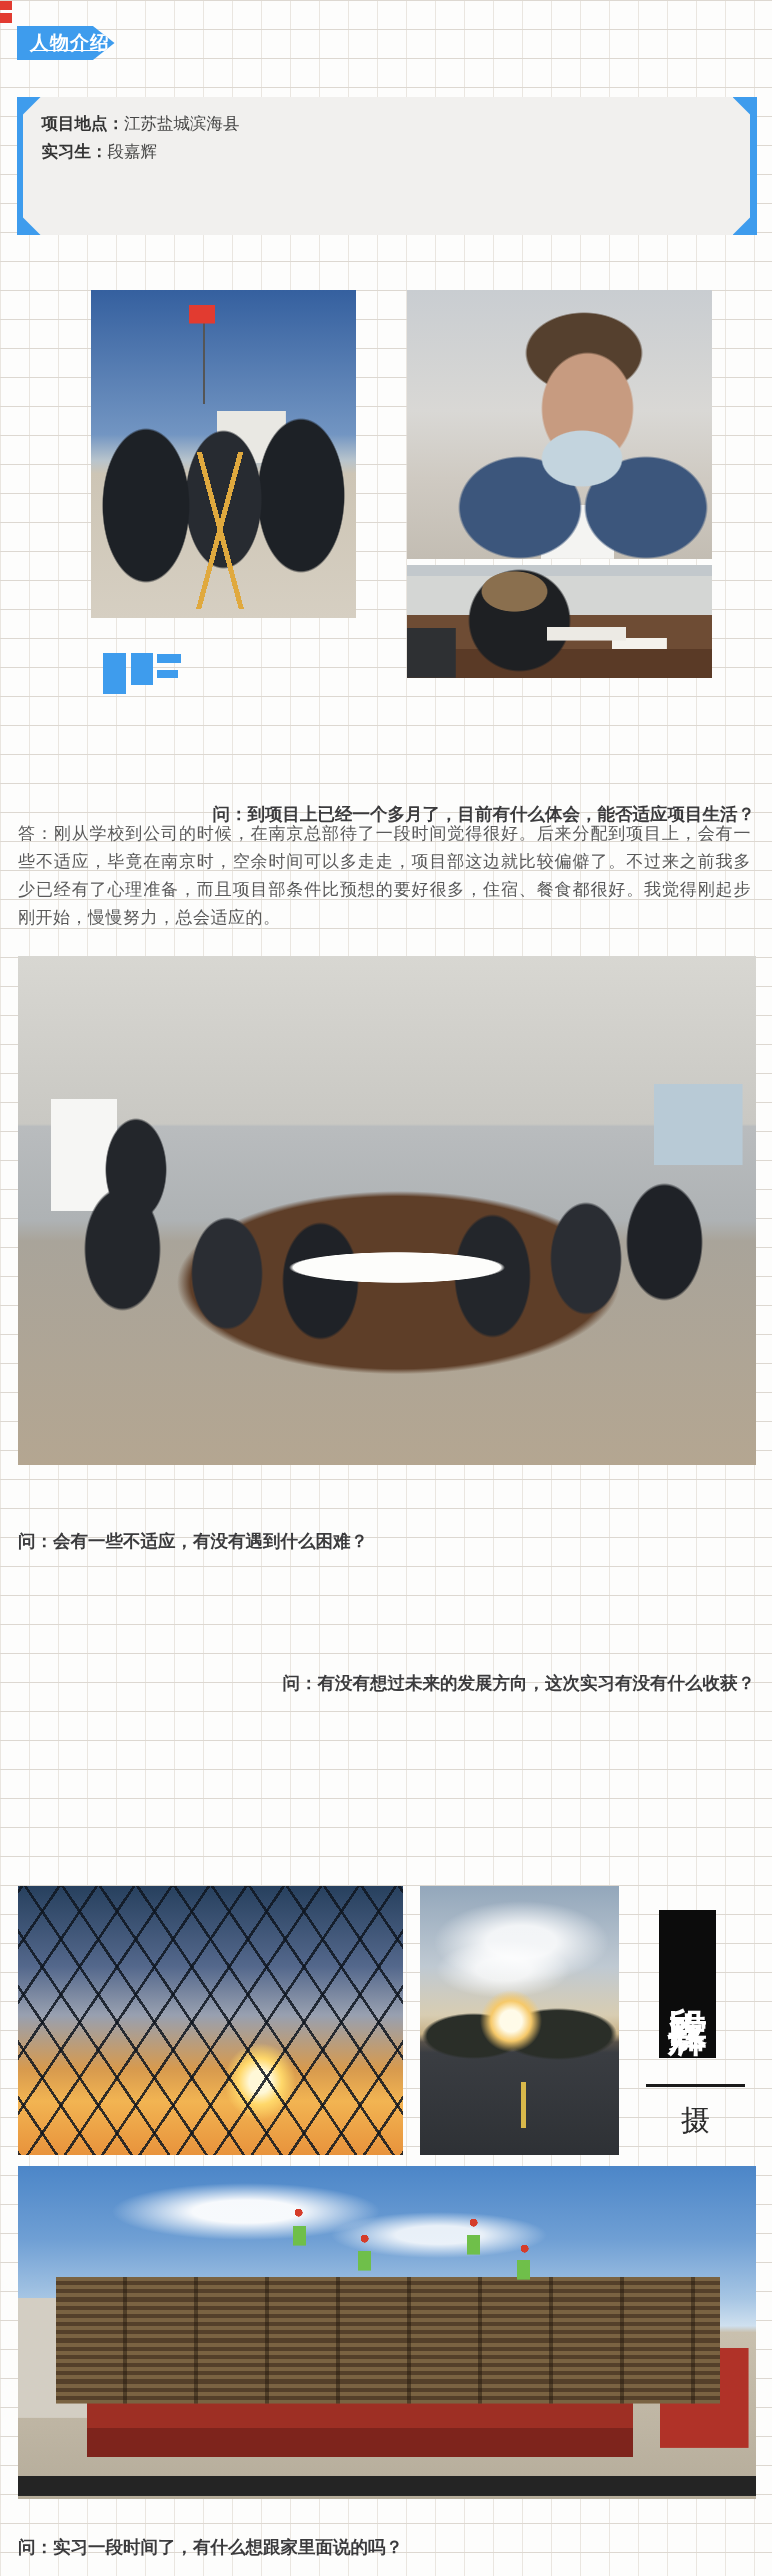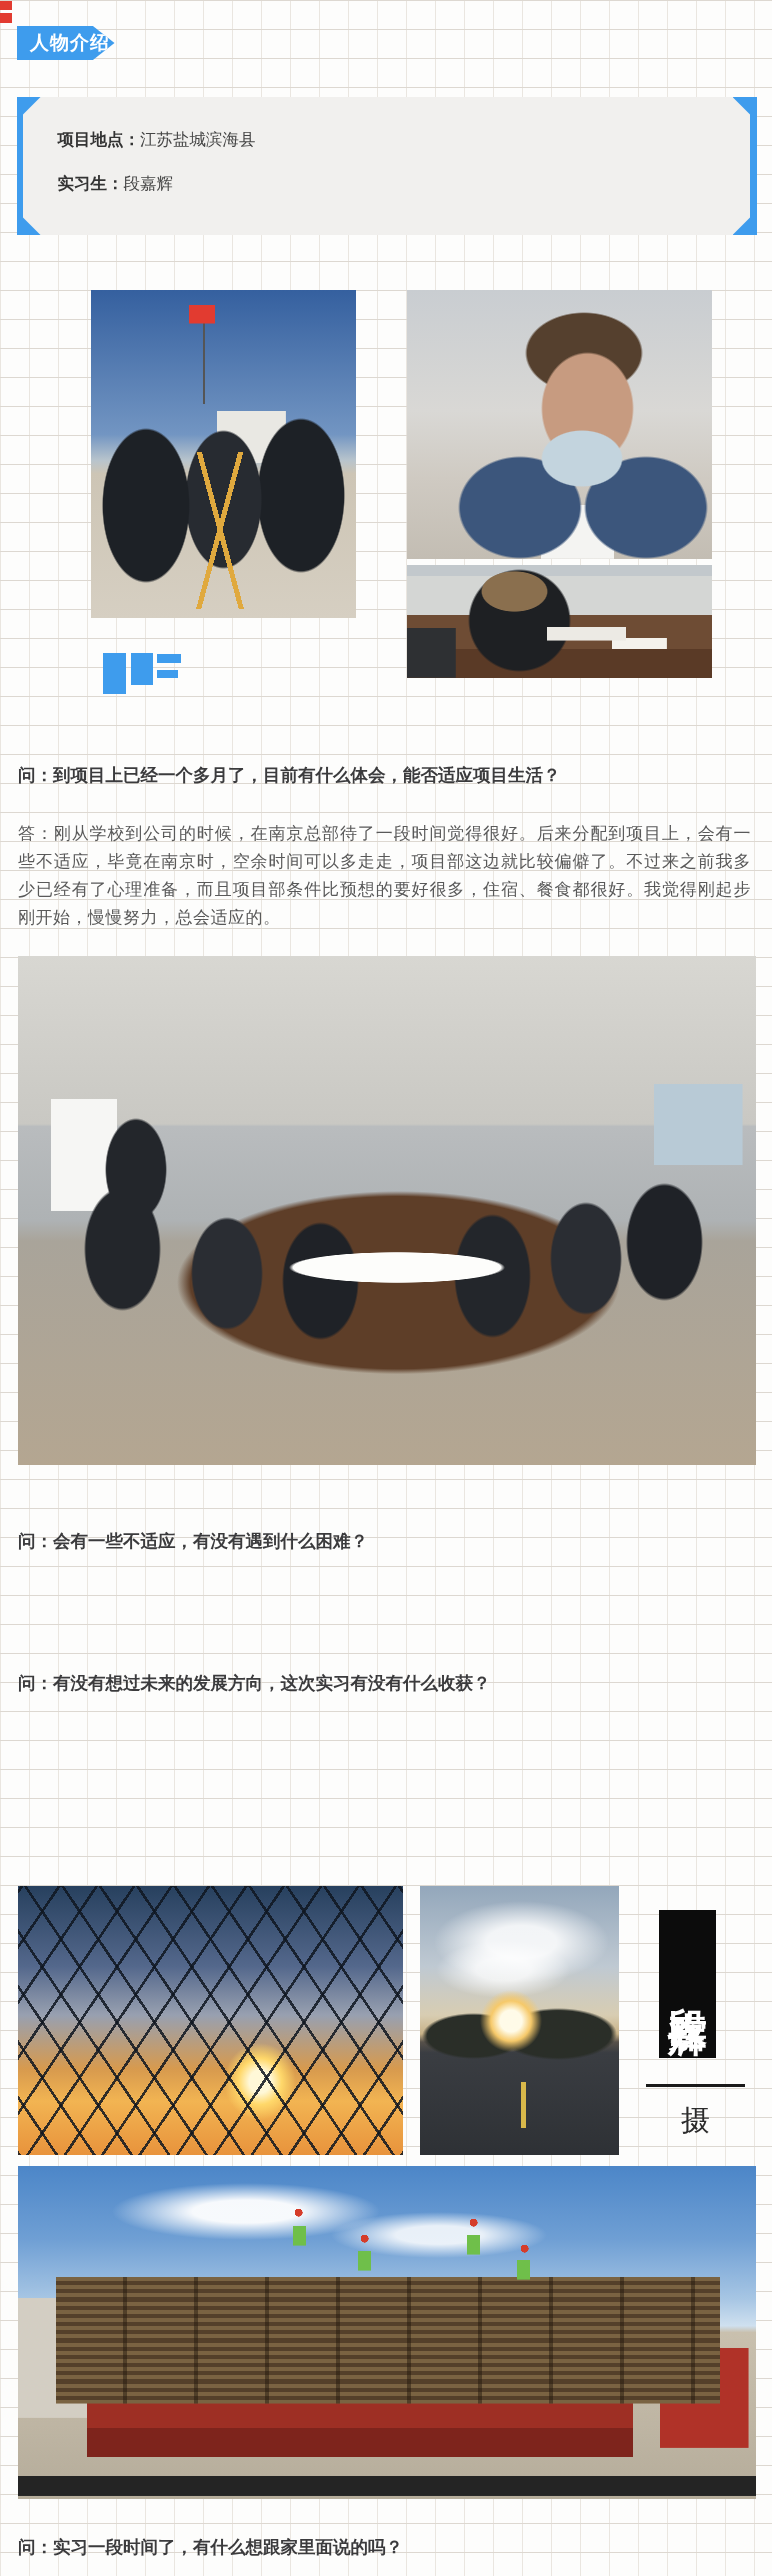--- a/index.html
+++ b/index.html
@@ -15,32 +15,33 @@
   .red-mark{position:absolute;left:0;width:12.4px;background:#e23b30;}
   .red-mark.a{top:1px;height:9.3px;}
   .red-mark.b{top:13.4px;height:9.3px;}
   
   .badge{
     position:absolute;left:16.5px;top:26px;width:98px;height:34px;
     background:#3e9ced;color:#fff;font-size:19px;font-weight:bold;
     line-height:34px;padding-left:13.4px;box-sizing:border-box;
     clip-path:polygon(0 0,78% 0,100% 50%,78% 100%,0 100%);
     letter-spacing:1px;
+    text-decoration:underline;
   }
   
   .info-box{position:absolute;left:16.5px;top:97px;width:740px;height:138px;background:#f1f0ee;}
   .side-bar{position:absolute;top:0;bottom:0;width:6.2px;background:#3e9ced;}
   .side-bar.left{left:0;} .side-bar.right{right:0;}
   .corner{position:absolute;width:24px;height:24px;background:#3e9ced;}
   .corner.tl{left:0;top:0;clip-path:polygon(0 0,100% 0,0 100%);}
   .corner.tr{right:0;top:0;clip-path:polygon(0 0,100% 0,100% 100%);}
   .corner.bl{left:0;bottom:0;clip-path:polygon(0 0,0 100%,100% 100%);}
   .corner.br{right:0;bottom:0;clip-path:polygon(100% 0,100% 100%,0 100%);}
   .info-content{position:absolute;left:25px;right:29px;top:12.4px;font-size:16.5px;line-height:28px;color:#454545;}
-  .info-content p{margin:16px;}
+  .info-content p{margin:0;}
   .info-label{font-weight:bold;color:#333333;}
   
   .photo{position:absolute;background-repeat:no-repeat;}
   .photo-survey{
     left:91px;top:290px;width:265px;height:328px;
     background-image:
       linear-gradient(75deg,transparent 48.5%,#e0a93e 48.5% 52%,transparent 52%),
       linear-gradient(-75deg,transparent 48.5%,#e0a93e 48.5% 52%,transparent 52%),
       radial-gradient(closest-side,#1d2126 97%,rgba(29,33,38,0)),
       radial-gradient(closest-side,#272b31 97%,rgba(39,43,49,0)),
@@ -79,23 +80,23 @@
   }
   .logo{position:absolute;left:103px;top:653px;width:77px;height:41px;}
   .logo div{position:absolute;background:#3e9ced;}
   .logo .b1{left:0;top:0;width:23px;height:41px;}
   .logo .b2{left:28px;top:0;width:21.6px;height:32px;}
   .logo .b3{left:54px;top:1px;width:24px;height:8.8px;}
   .logo .b4{left:54px;top:17px;width:20.6px;height:8.2px;}
   
   .qline{position:absolute;left:18px;right:18px;font-size:17.5px;font-weight:bold;color:#3b3b3d;line-height:25px;}
   .answer{position:absolute;left:18px;right:22px;font-size:17px;color:#595959;line-height:28px;letter-spacing:0.5px;text-align:justify;}
-  .q1{top:763px;} .a1{top:820px;}
+  .q1{top:802px;text-align:right;} .a1{top:820px;}
   .q2{top:1529px;} .a2{top:1586px;}
-  .q3{top:1671px;} .a3{top:1725px;}
+  .q3{top:1671px;text-align:right;} .a3{top:1725px;}
   .q4{top:2535px;}
   .photo-meeting{
     left:17.5px;top:956px;width:738px;height:509px;
     background-image:
       radial-gradient(closest-side,#fdfdfb 96%,rgba(253,253,251,0)),
       radial-gradient(closest-side,#23262b 95%,rgba(35,38,43,0)),
       radial-gradient(closest-side,#2a2d33 95%,rgba(42,45,51,0)),
       radial-gradient(closest-side,#1f2227 95%,rgba(31,34,39,0)),
       radial-gradient(closest-side,#23262b 95%,rgba(35,38,43,0)),
       radial-gradient(closest-side,#2a2d33 95%,rgba(42,45,51,0)),

